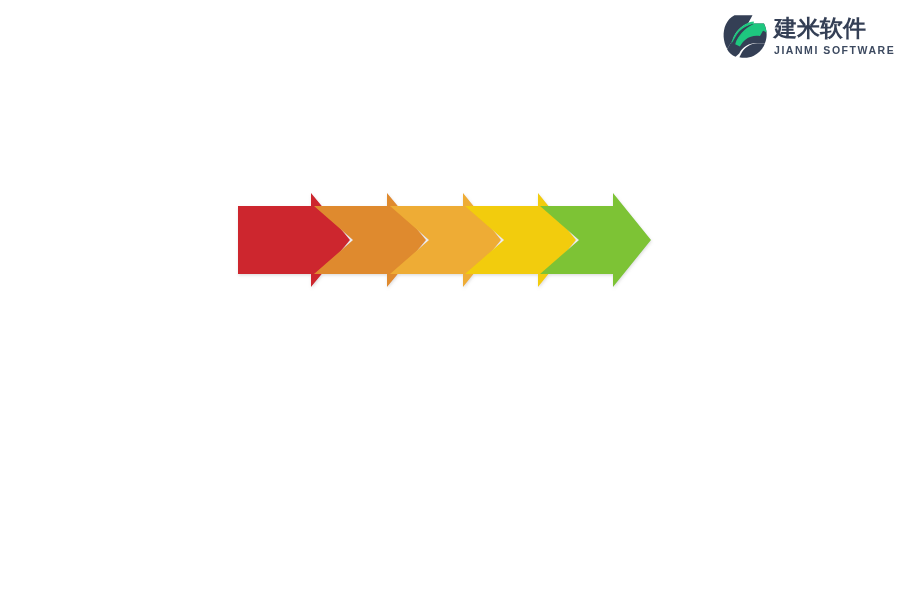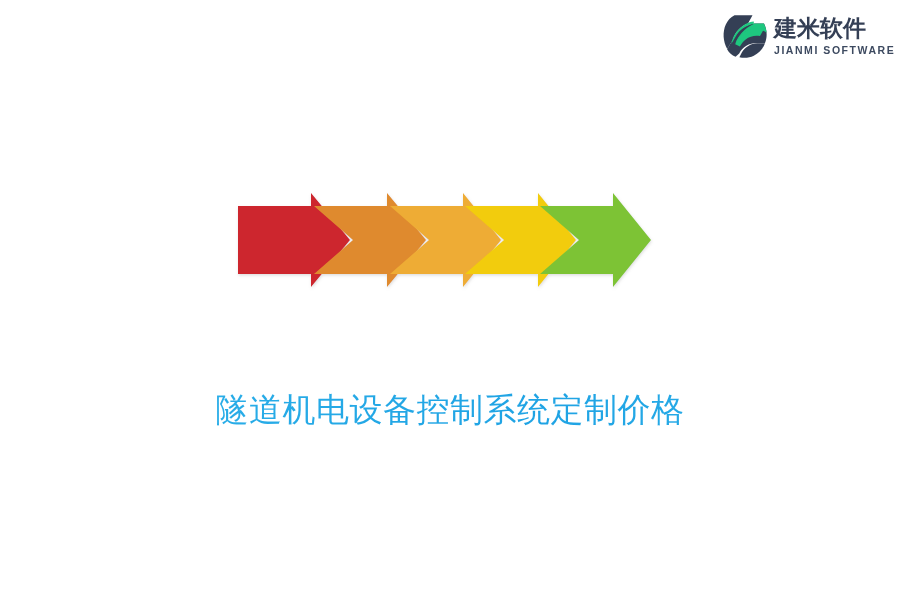--- a/index.html
+++ b/index.html
@@ -133,14 +133,13 @@
       <path d="M162 20 L235 20 L235 7 L273 54 L235 101 L235 88 L162 88 L201 54 Z" fill="#eeac34"></path>
 
       <path d="M237 20 L310 20 L310 7 L348 54 L310 101 L310 88 L237 88 L276 54 Z" fill="#f2cc0c"></path>
 
       <path d="M312 20 L385 20 L385 7 L423 54 L385 101 L385 88 L312 88 L351 54 Z" fill="#7dc336"></path>
     </g>
   </svg>
 </div>
 
 <h1 id="page-title" style="background-image: linear-gradient(100deg, rgb(47, 179, 234) 0%, rgb(31, 163, 228) 60%, rgb(47, 179, 234) 100%);">
-  <span class="title-line">隧道机电设备控制系统定制价格</span>
 </h1>
 
 </body></html>

